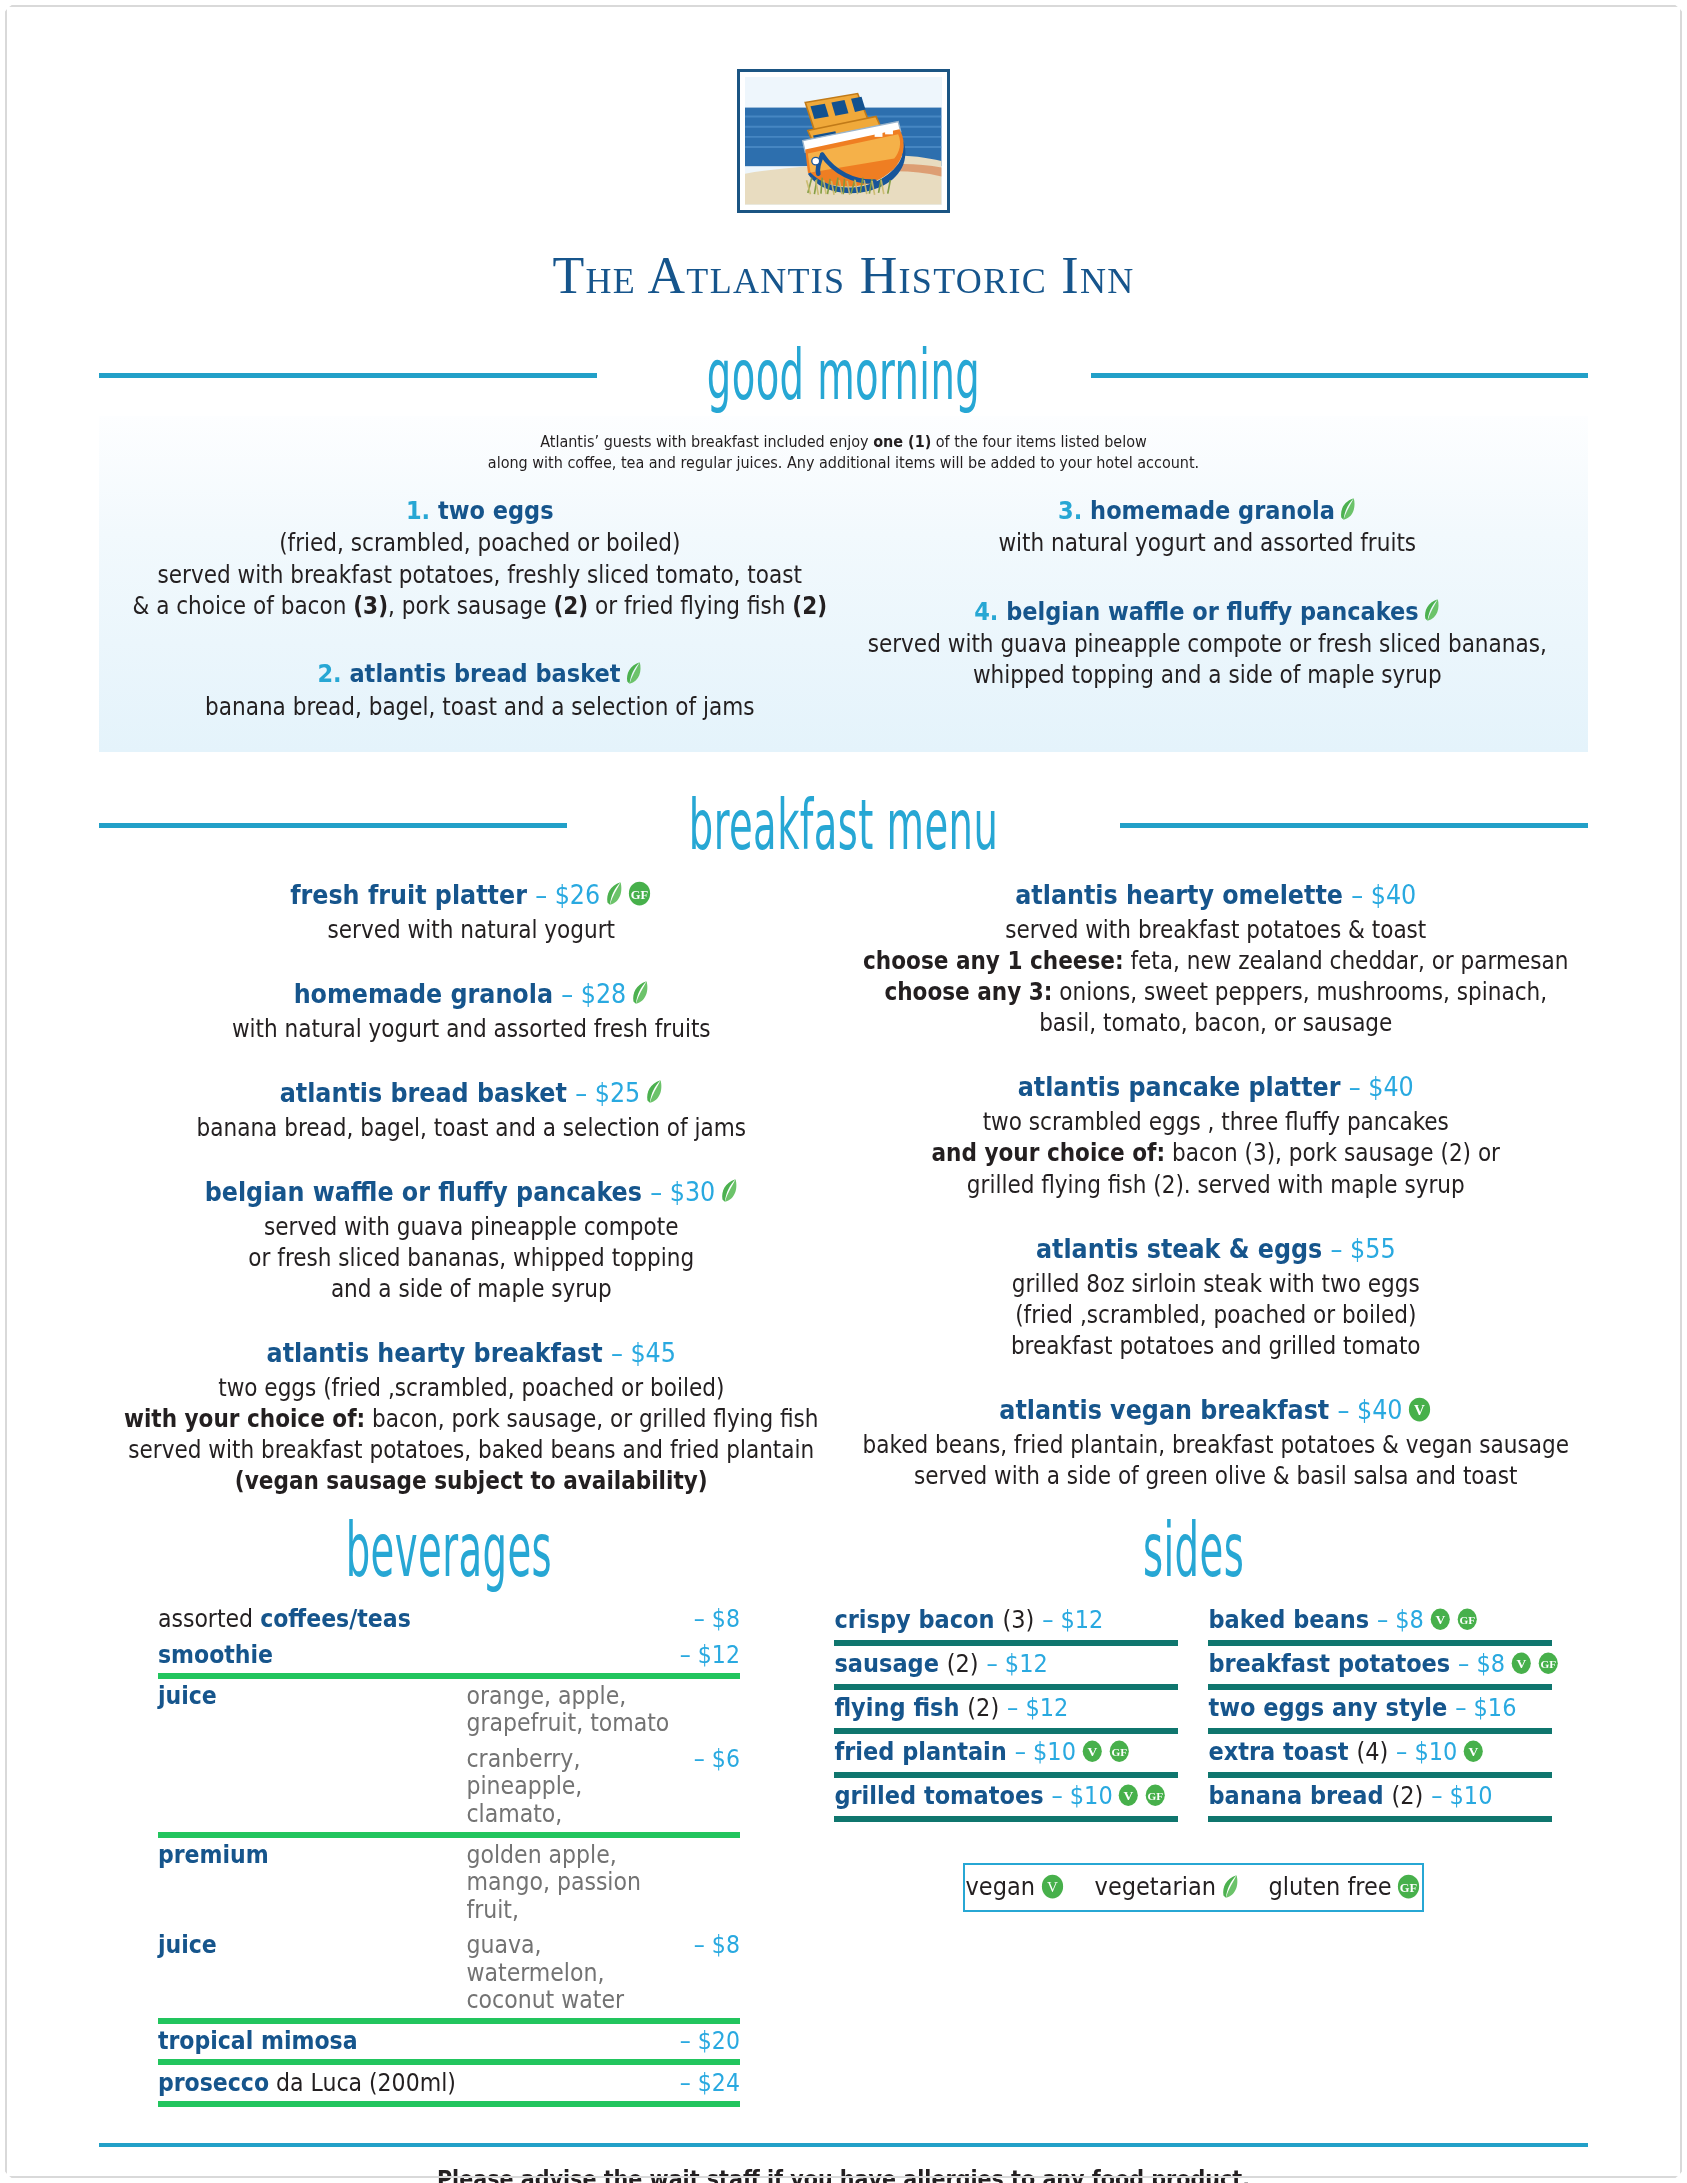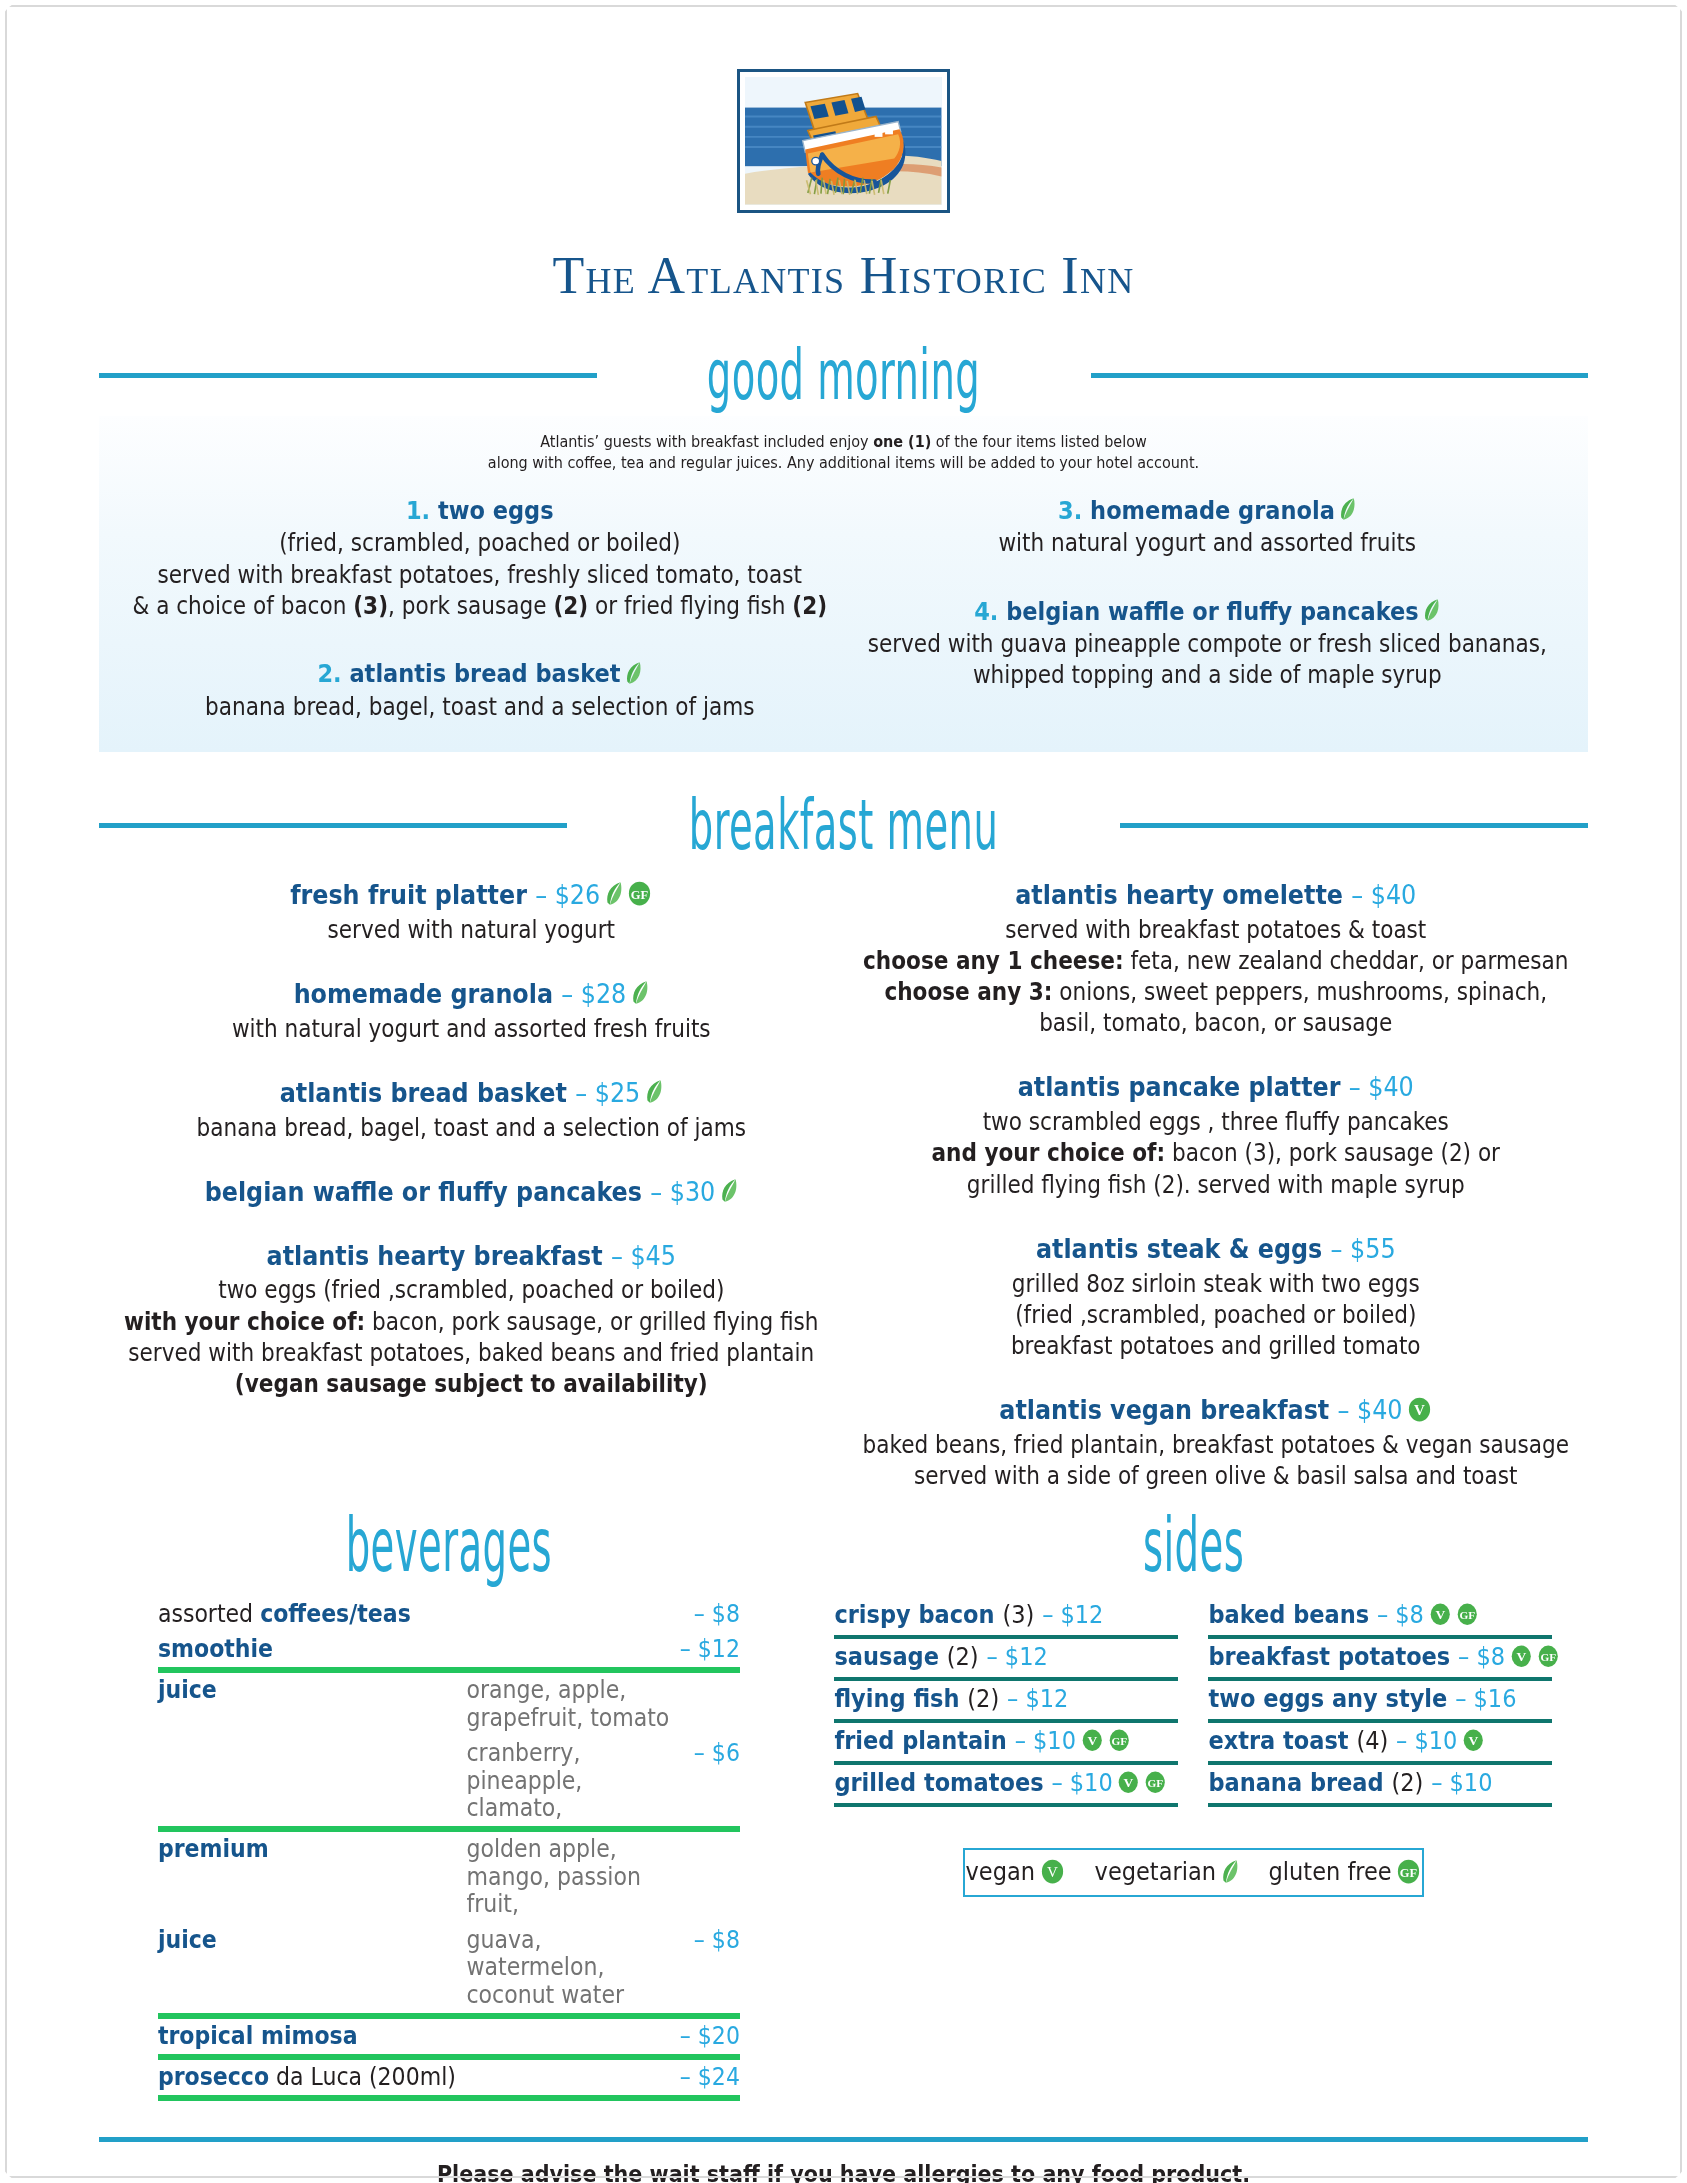--- a/index.html
+++ b/index.html
@@ -220,21 +220,21 @@
   .sides-cols { display: flex; gap: 30px; margin-top: 12px; justify-content: center; }
   .sides-col  { width: 344px; }
   .side-row {
     font-family: "DejaVu Sans Condensed", "Liberation Sans Narrow", "Liberation Sans", sans-serif;
     font-stretch: condensed;
     font-size: 25px;
     font-weight: 700;
     color: #16558c;
     line-height: 1.15;
     padding: 4px 0 5.3px 0;
-    border-bottom: 4px solid #0f766e;
+    border-bottom: 6px solid #0f766e;
     white-space: nowrap;
   }
   .side-row .qty   { color: #231f20; font-weight: 400; }
   .side-row .price { color: #29a9e0; font-weight: 400; }
 
   .legend-box {
     width: 457px;
     margin: 41px auto 0 auto;
     border: 2.6px solid #27a7d4;
     padding: 7.3px 0 8.6px 0;
@@ -402,20 +402,25 @@
               </svg></span></div>
           <div class="bm-desc">
             <div>banana bread, bagel, toast and a selection of jams</div>
           </div>
         </div>
         <div class="bm-item">
           <div class="bm-name">belgian waffle or fluffy pancakes <span class="bm-price">– $30</span><span class="diet"><svg width="18" height="25" viewBox="0 0 30 42">
                 <path d="M26 2 C8 8 2 22 4 36 L8 40 C10 24 16 12 26 2 Z" fill="#4cb14f"></path>
                 <path d="M26 2 C20 14 12 26 8 40 C26 36 30 16 26 2 Z" fill="#6cc36a"></path>
               </svg></span></div>
+          <div class="bm-desc">
+            <div>served with guava pineapple compote</div>
+            <div>or fresh sliced bananas, whipped topping</div>
+            <div>and a side of maple syrup</div>
+          </div>
         </div>
         <div class="bm-item">
           <div class="bm-name">atlantis hearty breakfast <span class="bm-price">– $45</span></div>
           <div class="bm-desc">
             <div>two eggs (fried ,scrambled, poached or boiled)</div>
             <div><b>with your choice of:</b> bacon, pork sausage, or grilled flying fish</div>
             <div>served with breakfast potatoes, baked beans and fried plantain</div>
             <div><b>(vegan sausage subject to availability)</b></div>
           </div>
         </div>

